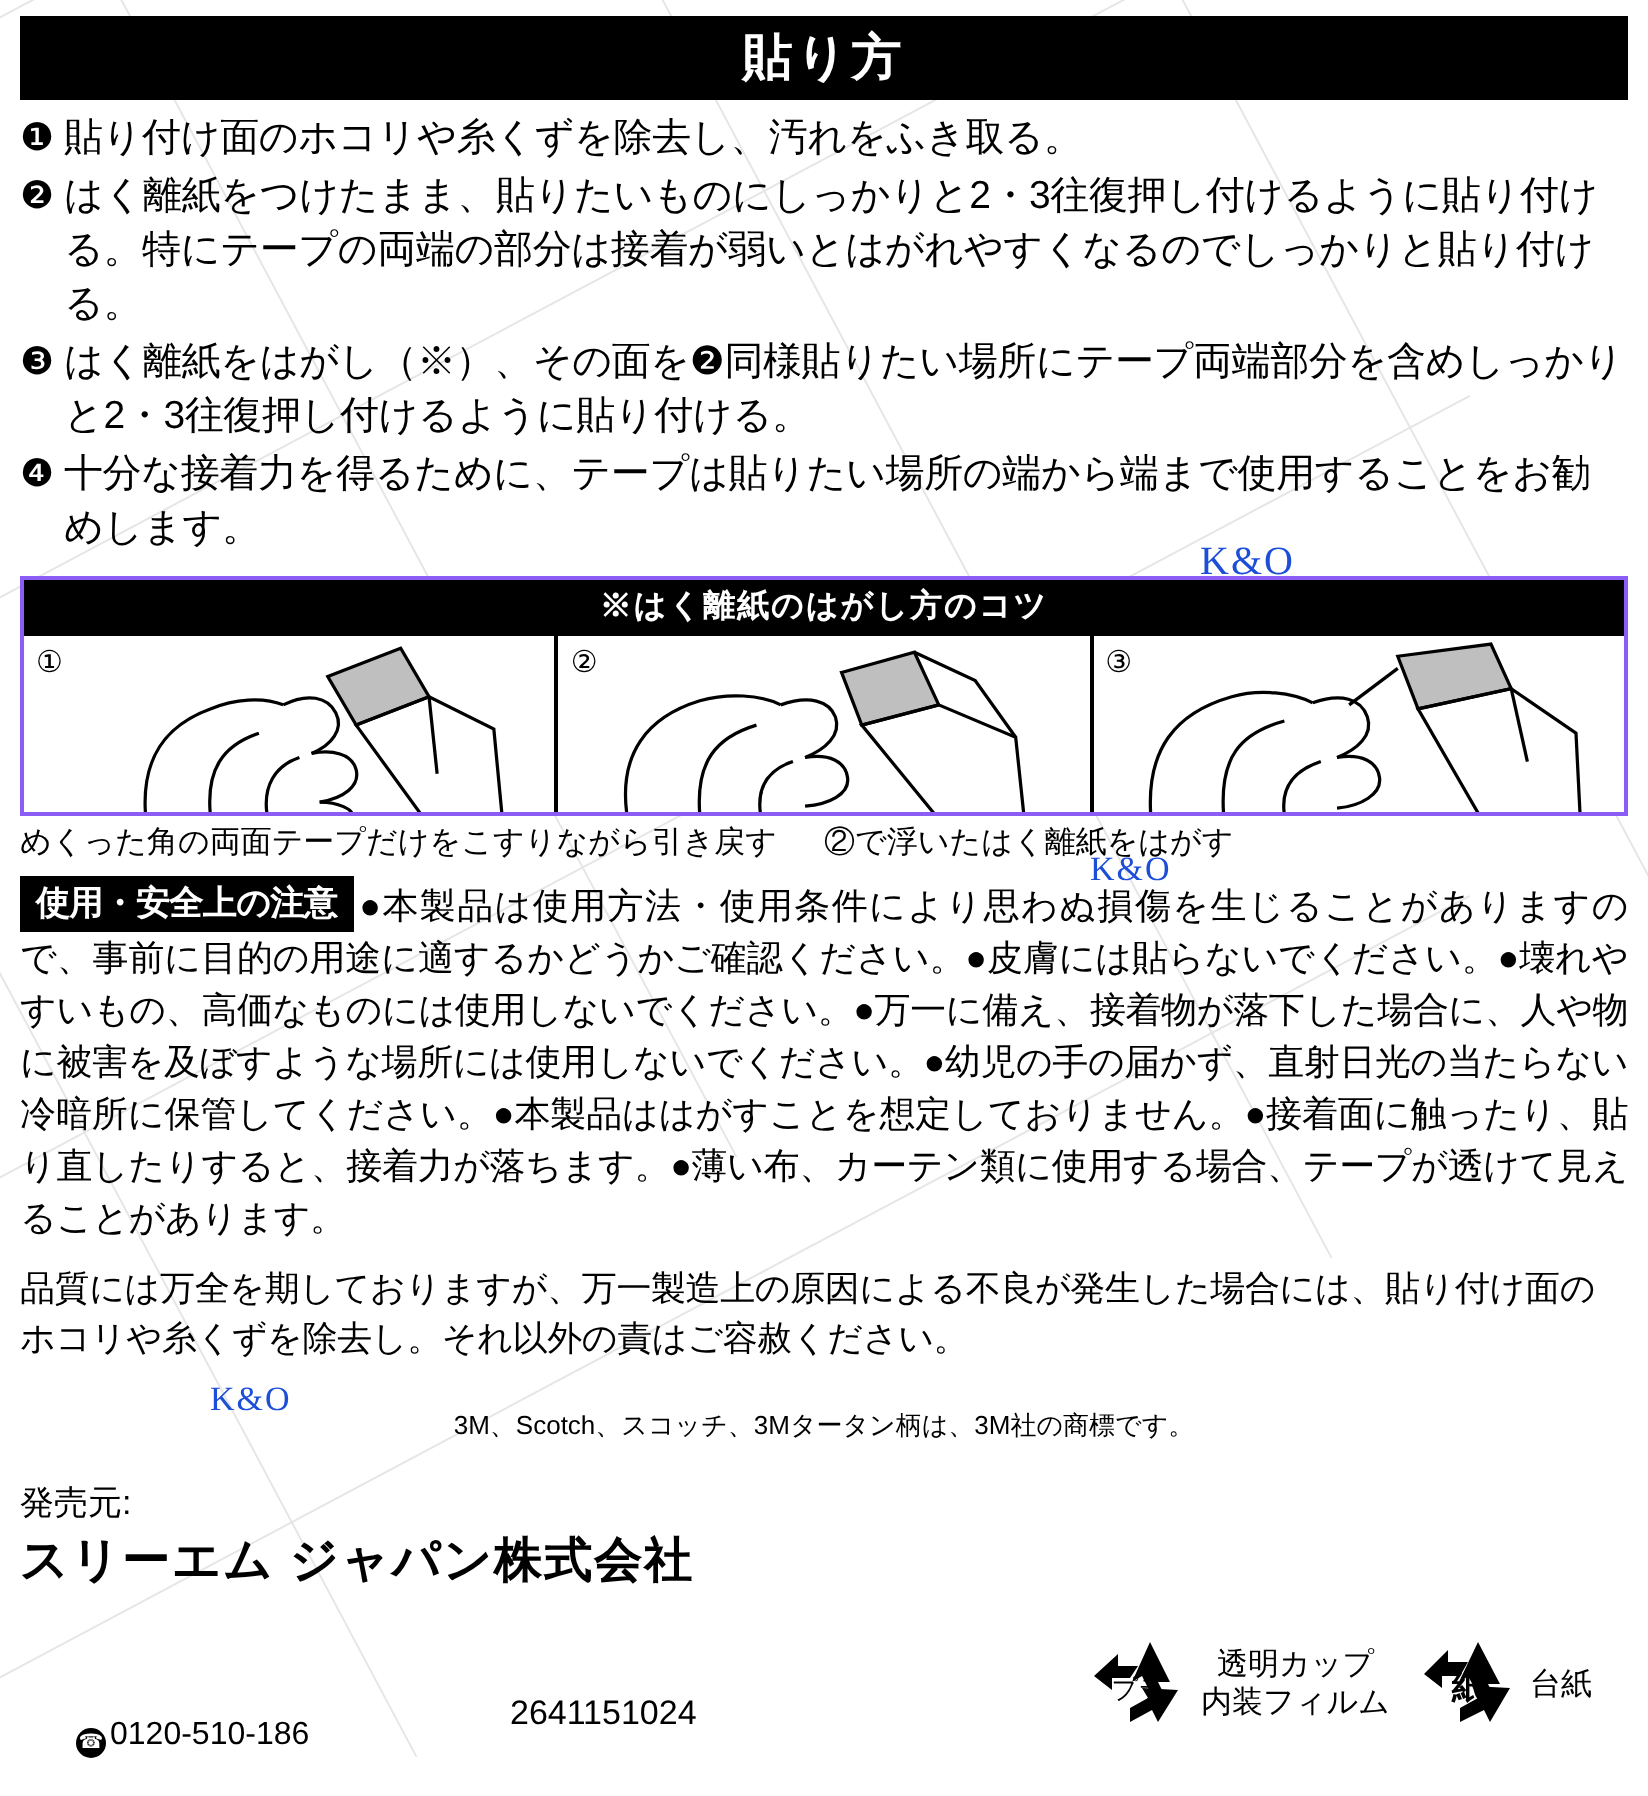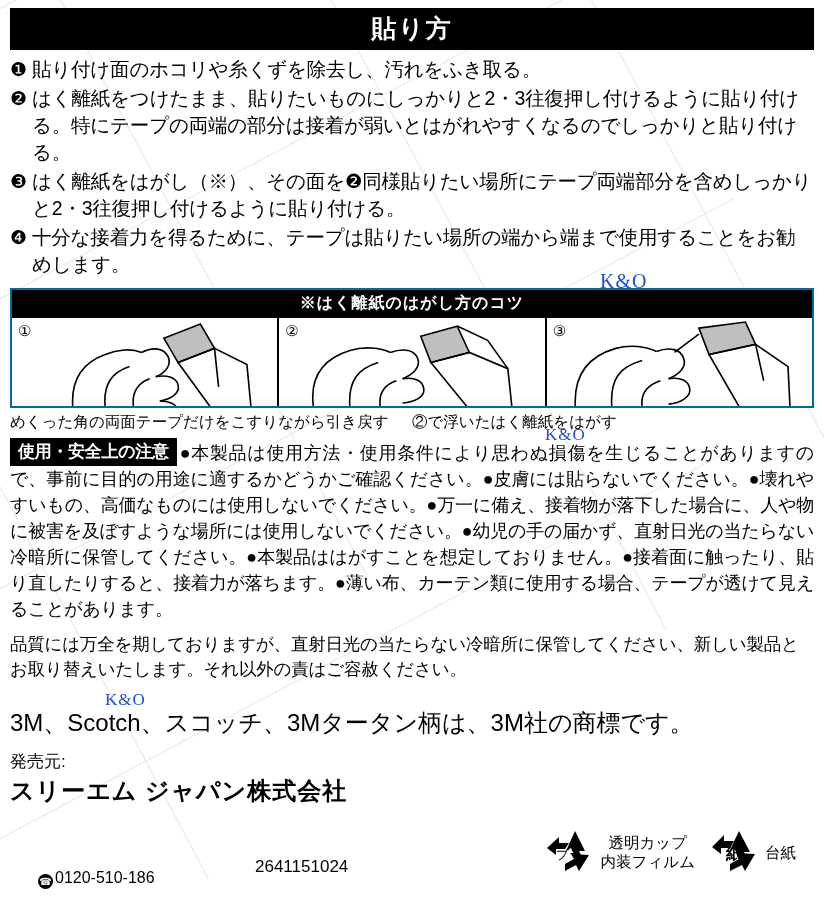--- a/index.html
+++ b/index.html
@@ -74,21 +74,21 @@
   }
   .step-text {
     flex: 1 1 auto;
     font-size: 19.5px;
     line-height: 27px;
     letter-spacing: -0.2px;
   }
 
   
   .tip-box {
-    border: 2px solid #0369a1;
+    border: 2px solid #8b5cf6;
     margin: 4px 0 2px 0;
   }
   .tip-title {
     background: #000;
     color: #fff;
     text-align: center;
     font-size: 16px;
     font-weight: bold;
     padding: 3px 0 4px 0;
     letter-spacing: 1px;
@@ -146,23 +146,24 @@
     line-height: 21px;
     vertical-align: 2px;
   }
   .para {
     font-size: 17.5px;
     line-height: 25px;
     margin-top: 10px;
     letter-spacing: -0.2px;
   }
   .para-tm {
-    font-size: 24px;
+    font-size: 13px;
     line-height: 25px;
-    margin-top: 28px;
+    margin-top: 18px;
+    text-align: center;
   }
 
   
   .seller-label {
     font-size: 17px;
     margin-top: 16px;
     line-height: 22px;
   }
   .company {
     font-size: 24px;
@@ -333,21 +334,21 @@
 
     <div class="tip-captions">
       <div class="cap-cell">めくった角の両面テープだけをこすりながら引き戻す</div>
       <div class="cap-cell">②で浮いたはく離紙をはがす</div>
     </div>
 
     <div class="caution">
       <span class="caution-label">使用・安全上の注意</span><span>●本製品は使用方法・使用条件により思わぬ損傷を生じることがありますので、事前に目的の用途に適するかどうかご確認ください。●皮膚には貼らないでください。●壊れやすいもの、高価なものには使用しないでください。●万一に備え、接着物が落下した場合に、人や物に被害を及ぼすような場所には使用しないでください。●幼児の手の届かず、直射日光の当たらない冷暗所に保管してください。●本製品ははがすことを想定しておりません。●接着面に触ったり、貼り直したりすると、接着力が落ちます。●薄い布、カーテン類に使用する場合、テープが透けて見えることがあります。</span>
     </div>
 
-    <div class="para">品質には万全を期しておりますが、直射日光の当たらない冷暗所に保管してください、新しい製品とお取り替えいたします。それ以外の責はご容赦ください。</div>
+    <div class="para">品質には万全を期しておりますが、万一製造上の原因による不良が発生した場合には、貼り付け面のホコリや糸くずを除去し。それ以外の責はご容赦ください。</div>
 
     <div class="para-tm">3M、Scotch、スコッチ、3Mタータン柄は、3M社の商標です。</div>
 
     <div class="seller-label">発売元:</div>
     <div class="company">スリーエム ジャパン株式会社</div>
 
     <div class="footer-row">
       <div class="phone">
         <span class="phone-icon">☎</span><span>0120-510-186</span>
       </div>

